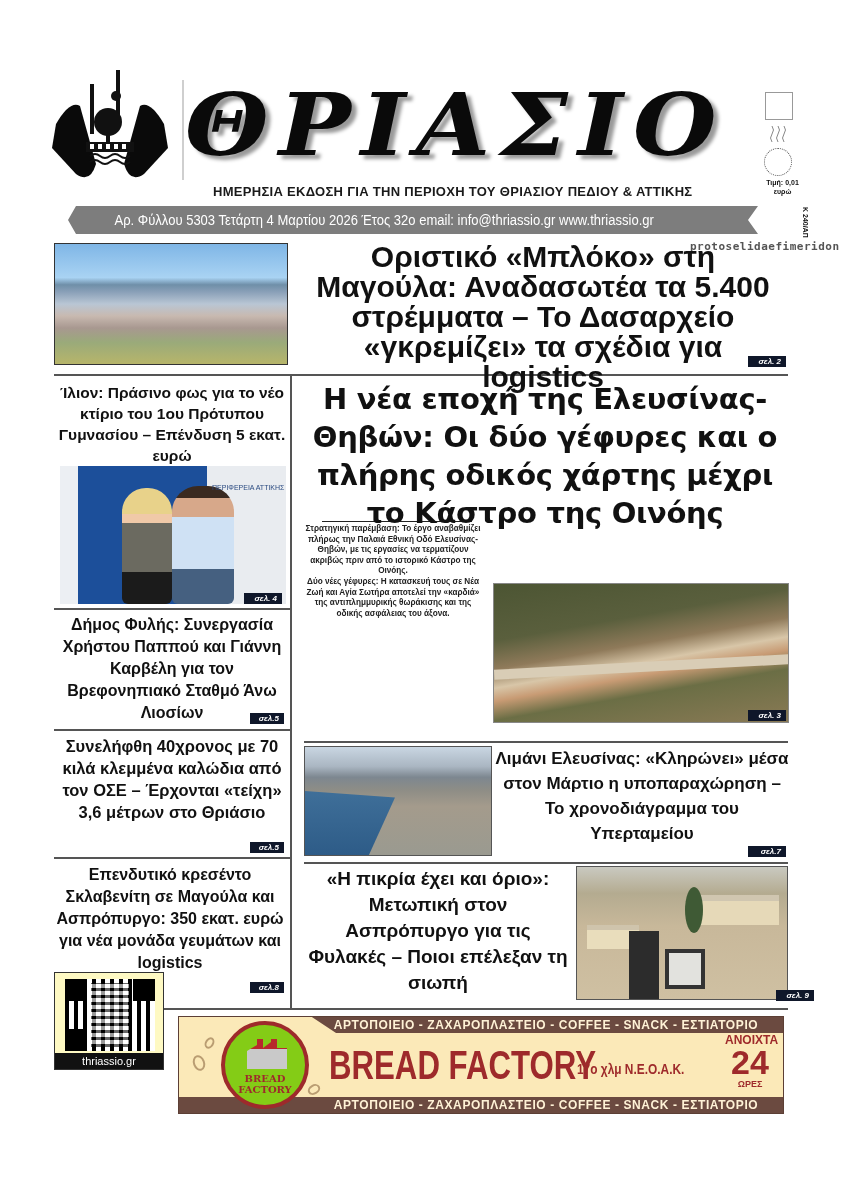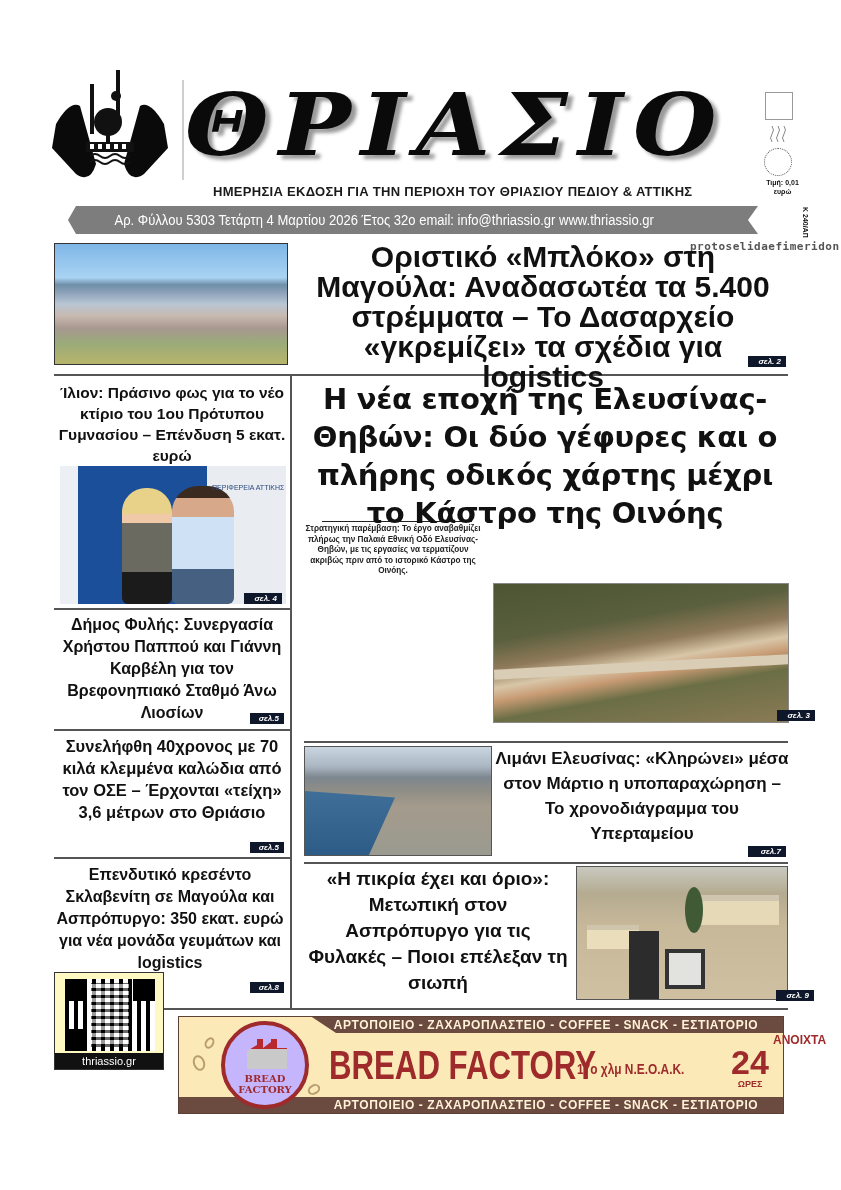--- a/index.html
+++ b/index.html
@@ -104,27 +104,27 @@
   }
   #qr-grid::before { content:""; position:absolute; left:26px; top:4px; width:38px; height:64px;
     background: repeating-linear-gradient(0deg, #000 0 3px, #fff 3px 7px); opacity: .6; }
   #qr-label { position: absolute; left: 0; bottom: 0; width: 100%; height: 16px; background: #111; color: #fff; font-size: 11px; text-align: center; line-height: 16px; }
 
   
   #ad { left: 178px; top: 1016px; width: 606px; height: 98px; background: #fbe9b8; border: 1px solid #5c3f35; }
   .ad-strip { position: absolute; left: 0; width: 100%; height: 16px; background: #6b4a40; color: #fff2d6; font-size: 12px; font-weight: bold; letter-spacing: 0.6px; text-align: center; line-height: 16px; padding-left: 130px; white-space: nowrap; }
   #ad-strip-top { top: 0; clip-path: polygon(0 0, 100% 0, 100% 100%, 26% 100%, 22% 0%); }
   #ad-strip-bottom { bottom: 0; }
-  #ad-logo { position: absolute; left: 42px; top: 4px; width: 88px; height: 88px; border-radius: 50%; border: 4px solid #9e2a2b; background: #c4b5fd; }
+  #ad-logo { position: absolute; left: 42px; top: 4px; width: 88px; height: 88px; border-radius: 50%; border: 4px solid #9e2a2b; background: #84cc16; }
   #ad-logo-factory { position: absolute; left: 22px; top: 14px; width: 40px; height: 30px; background: linear-gradient(180deg,#b8282c 0 35%, #c9c9c9 35%); clip-path: polygon(0 40%, 25% 20%, 25% 0, 40% 0, 40% 30%, 60% 10%, 60% 0, 75% 0, 75% 30%, 100% 30%, 100% 100%, 0 100%); }
   #ad-logo-text { position: absolute; left: 0; top: 48px; width: 100%; text-align: center; color: #9e2a2b; font-family: "DejaVu Serif", serif; font-weight: bold; font-size: 10px; line-height: 11px; }
   #ad-brand { position: absolute; left: 150px; top: 24px; color: #9e2a2b; font-weight: bold; font-size: 40px; line-height: 48px; letter-spacing: 0px; transform: scaleX(0.78); transform-origin: left; white-space: nowrap; }
   #ad-location { position: absolute; left: 398px; top: 44px; color: #9e2a2b; font-weight: bold; font-size: 14px; transform: scaleX(0.85); transform-origin: left; white-space: nowrap; }
   #ad-open { position: absolute; left: 546px; top: 18px; width: 50px; text-align: center; color: #9e2a2b; font-weight: bold; }
-  #ad-open-top { font-size: 12px; line-height: 10px; margin-left: 48px; }
+  #ad-open-top { font-size: 12px; line-height: 10px; }
   #ad-open-num { font-size: 34px; line-height: 34px; }
   #ad-open-bottom { font-size: 9px; line-height: 10px; }
   .bean { position: absolute; width: 12px; height: 16px; border: 2px solid #a98a60; border-radius: 50%; opacity: .8; }
 </style>
 </head>
 <body>
 
 <div class="abs" id="logo">
   <svg width="120" height="126" viewBox="0 0 120 126">
     <path d="M6 58 Q20 34 30 40 L46 98 Q40 118 26 108 L2 82 Z" fill="#0a0a0a"></path>
@@ -182,25 +182,26 @@
   <div class="person2"></div>
   <div style="position:absolute; left:152px; top:18px; font-size:7px; color:#2a4a80;">ΠΕΡΙΦΕΡΕΙΑ ΑΤΤΙΚΗΣ</div>
 </div>
 <div class="abs page-tag" style="left:244px; top:593px; width:38px;">σελ. 4</div>
 
 <div class="abs headline" style="left:300px; top:380px; width:490px; font-family:'DejaVu Sans', sans-serif; font-size:29px; line-height:38px; letter-spacing:-0.3px;">
   <span style="display:block; padding-left:0;">Η νέα εποχή της Ελευσίνας-Θηβών: Οι δύο γέφυρες και ο πλήρης οδικός χάρτης μέχρι το Κάστρο της Οινόης</span>
 </div>
 <div class="abs" style="left:304px; top:524px; width:178px; font-size:8.2px; line-height:10.6px; font-weight:bold; text-align:center; color:#222;">
   <p>Στρατηγική παρέμβαση: Το έργο αναβαθμίζει πλήρως την Παλαιά Εθνική Οδό Ελευσίνας-Θηβών, με τις εργασίες να τερματίζουν ακριβώς πριν από το ιστορικό Κάστρο της Οινόης.</p>
+  <p>Δύο νέες γέφυρες: Η κατασκευή τους σε Νέα Ζωή και Αγία Σωτήρα αποτελεί την «καρδιά» της αντιπλημμυρικής θωράκισης και της οδικής ασφάλειας του άξονα.</p>
 </div>
 <div class="abs img" id="img-bridges">
   <div class="road"></div>
 </div>
-<div class="abs page-tag" style="left:748px; top:710px; width:38px;margin-left:29px;">σελ. 3</div>
+<div class="abs page-tag" style="left:748px; top:710px; width:38px;">σελ. 3</div>
 
 <div class="abs headline" style="left:56px; top:614px; width:232px; font-size:16px; line-height:22px;">Δήμος Φυλής: Συνεργασία Χρήστου Παππού και Γιάννη Καρβέλη για τον Βρεφονηπιακό Σταθμό Άνω Λιοσίων</div>
 <div class="abs page-tag" style="left:250px; top:713px; width:34px;">σελ.5</div>
 
 <div class="abs headline" style="left:54px; top:735px; width:236px; font-size:16.5px; line-height:22px;">Συνελήφθη 40χρονος με 70 κιλά κλεμμένα καλώδια από τον ΟΣΕ – Έρχονται «τείχη» 3,6 μέτρων στο Θριάσιο</div>
 <div class="abs page-tag" style="left:250px; top:842px; width:34px;">σελ.5</div>
 
 <div class="abs headline" style="left:50px; top:864px; width:240px; font-size:16px; line-height:22px;">Επενδυτικό κρεσέντο Σκλαβενίτη σε Μαγούλα και Ασπρόπυργο: 350 εκατ. ευρώ για νέα μονάδα γευμάτων και logistics</div>
 <div class="abs page-tag" style="left:250px; top:982px; width:34px;text-align:right;">σελ.8</div>
 

